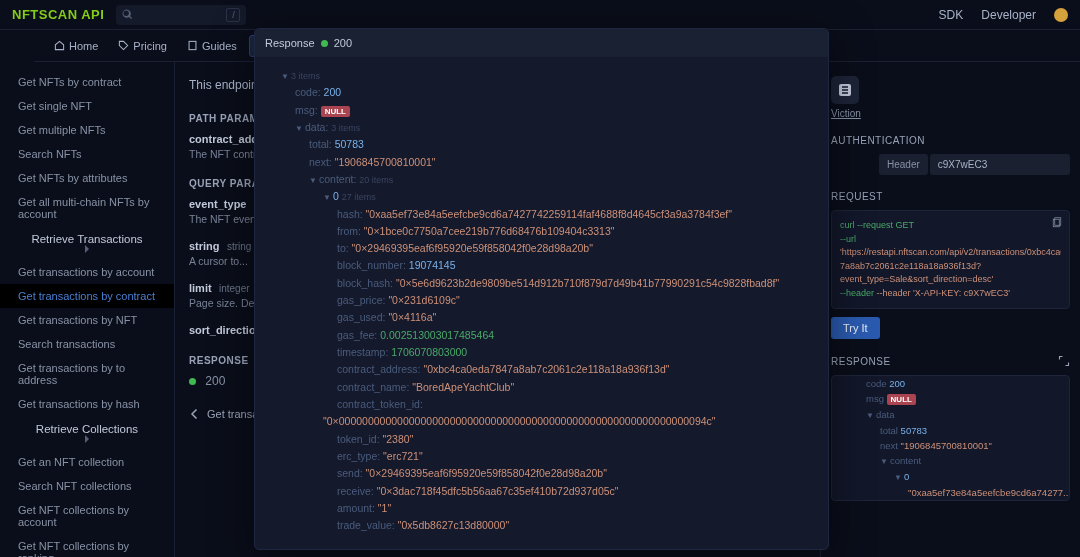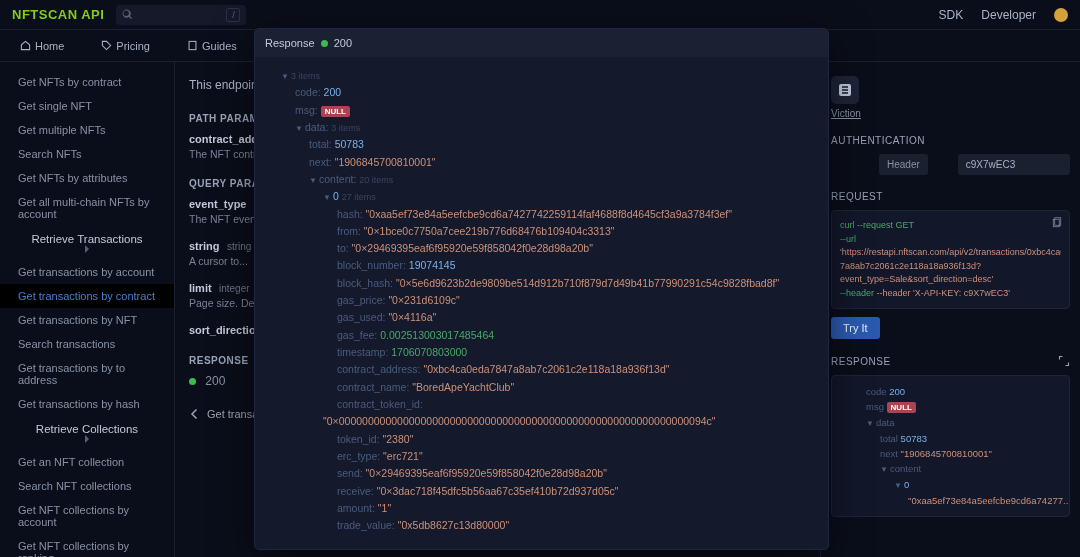--- a/index.html
+++ b/index.html
@@ -5,21 +5,21 @@
 * { margin: 0; padding: 0; box-sizing: border-box; font-family: -apple-system, BlinkMacSystemFont, 'Segoe UI', sans-serif; }
 body { background: #0a0e1a; color: #8892a6; font-size: 12px; overflow: hidden; width: 1080px; height: 557px; }
 .topbar { height: 30px; display: flex; align-items: center; padding: 0 12px; border-bottom: 1px solid #1a2133; }
 .logo { color: #84cc16; font-weight: 700; font-size: 13px; letter-spacing: 0.5px; margin-right: 12px; }
 .searchbox { width: 130px; height: 20px; background: #151a2b; border-radius: 4px; display: flex; align-items: center; padding: 0 6px; }
 .searchbox svg { width: 11px; height: 11px; fill: #556077; }
 .searchbox .slash { margin-left: auto; width: 14px; height: 14px; border: 1px solid #2a3248; border-radius: 2px; text-align: center; font-size: 9px; color: #556077; line-height: 12px; }
 .topright { margin-left: auto; display: flex; align-items: center; gap: 18px; }
 .topright span { color: #a8b2c8; font-size: 12px; cursor: pointer; }
 .theme-toggle { width: 14px; height: 14px; border-radius: 50%; background: #d4a13b; }
-.navbar { height: 32px; display: flex; align-items: center; padding: 0 12px; gap: 21px; border-bottom: 1px solid #1a2133; }
+.navbar { height: 32px; display: flex; align-items: center; padding: 0 12px; gap: 4px; border-bottom: 1px solid #1a2133; margin-left: 34px; }
 .nav-item { display: flex; align-items: center; gap: 4px; padding: 4px 8px; color: #a8b2c8; font-size: 11px; border-radius: 3px; cursor: pointer; }
 .nav-item.active { background: #1a2742; border: 1px solid #2a4270; color: #4a7fd4; }
 .nav-item svg { width: 11px; height: 11px; fill: currentColor; }
 .layout { display: flex; height: calc(100% - 62px); }
 .sidebar { width: 175px; overflow-y: auto; padding: 8px 0; border-right: 1px solid #1a2133; }
 .sidebar-item { padding: 6px 18px; font-size: 11px; color: #8892a6; cursor: pointer; }
 .sidebar-item.active { background: #000000; color: #4a7fd4; }
 .sidebar-group { padding: 7px 10px; font-size: 11.5px; color: #c2c9da; display: flex; justify-content: space-between; align-items: center; cursor: pointer; flex-direction: column; }
 .sidebar-group svg { width: 8px; height: 8px; fill: #556077; }
 .main { flex: 1; padding: 14px; overflow: hidden; position: relative; }
@@ -32,30 +32,30 @@
 .status-dot { width: 7px; height: 7px; border-radius: 50%; background: #3fb950; display: inline-block; margin-right: 6px; }
 .backnav { display: flex; align-items: center; gap: 6px; color: #9aa3b8; margin-top: 20px; font-size: 11px; cursor: pointer; }
 .backnav svg { width: 12px; height: 12px; fill: currentColor; }
 .rightpanel { width: 260px; border-left: 1px solid #1a2133; padding: 14px 10px; overflow: hidden; }
 .chain-tile { width: 28px; height: 28px; background: #1e2438; border-radius: 5px; display: flex; align-items: center; justify-content: center; }
 .chain-tile svg { width: 16px; height: 16px; fill: #c2c9da; }
 .chain-label { font-size: 10px; color: #8892a6; margin-top: 4px; text-decoration: underline; }
 .sec-h { font-size: 10px; letter-spacing: 0.5px; color: #9aa3b8; margin-top: 16px; margin-bottom: 8px; }
 .auth-row { display: flex; gap: 2px; padding-left: 48px; }
 .auth-label { background: #1a2030; padding: 5px 8px; font-size: 10px; color: #8892a6; border-radius: 3px; }
-.auth-val { background: #1a2030; padding: 5px 8px; font-size: 10px; color: #a8b2c8; border-radius: 3px; flex: 1; margin-left: 28px; }
+.auth-val { background: #1a2030; padding: 5px 8px; font-size: 10px; color: #a8b2c8; border-radius: 3px; flex: 1; }
 .req-box { background: #12172a; border: 1px solid #1e2538; border-radius: 4px; padding: 8px; position: relative; }
 .req-box .copy { position: absolute; right: 6px; top: 6px; width: 12px; height: 12px; fill: #556077; cursor: pointer; }
 .req-line { font-family: monospace; font-size: 9px; line-height: 1.5; white-space: nowrap; overflow: hidden; }
 .req-green { color: #4aa968; }
 .req-str { color: #ce9178; }
 .try-btn { background: #2a5aaf; color: #e6ebf5; padding: 5px 12px; font-size: 11px; border: none; border-radius: 3px; margin-top: 8px; cursor: pointer; }
 .rp-response-head { display: flex; justify-content: space-between; align-items: center; }
 .expand-icon { width: 12px; height: 12px; fill: #6a7488; cursor: pointer; }
-.mini-json { background: #12172a; border: 1px solid #1e2538; border-radius: 4px; padding: 8px 6px; font-family: monospace; font-size: 9.5px; line-height: 1.6; margin-top: 6px; overflow: hidden; }
+.mini-json { background: #12172a; border: 1px solid #1e2538; border-radius: 4px; padding: 0 6px; font-family: monospace; font-size: 9.5px; line-height: 1.6; margin-top: 6px; overflow: hidden; }
 
 
 .modal { position: absolute; left: 254px; top: 28px; width: 575px; height: 522px; background: #14192c; border: 1px solid #1f2640; border-radius: 5px; box-shadow: 0 10px 40px rgba(0,0,0,0.5); overflow: hidden; }
 .modal-head { padding: 8px 10px; background: #1a2133; display: flex; align-items: center; font-size: 11px; color: #c2c9da; }
 .modal-body { padding: 10px 12px; height: calc(100% - 32px); overflow: hidden; font-family: monospace; font-size: 10.5px; line-height: 1.65; }
 .json-line { white-space: nowrap; }
 .json-key { color: #4a5c7d; text-align: center; }
 .json-num { color: #7ab0e8; }
 .json-str { color: #4aa968; }
 .json-str-orange { color: #ce9178; }

